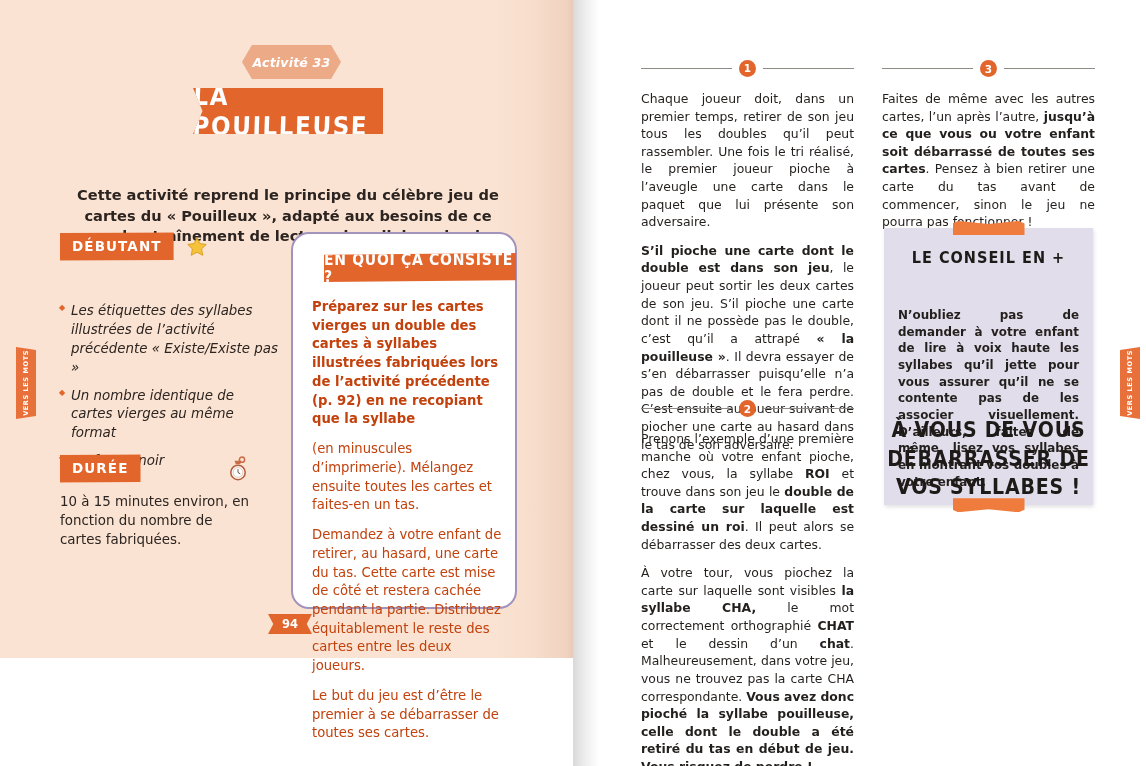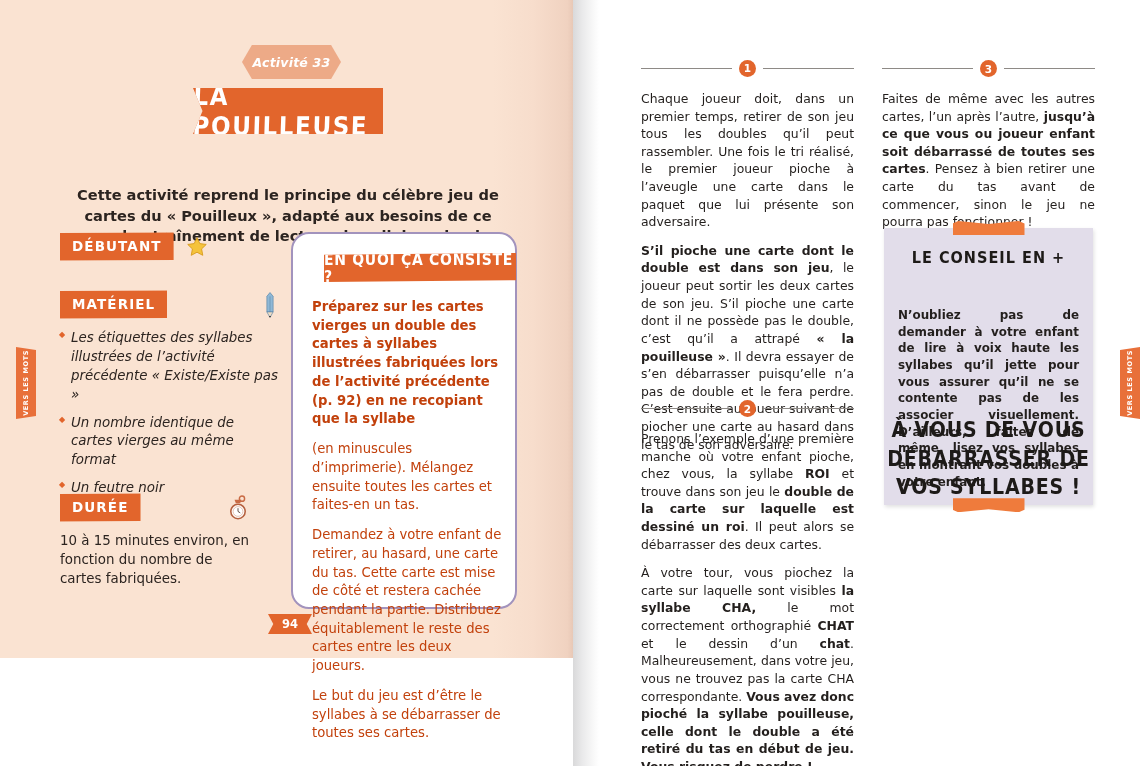--- a/index.html
+++ b/index.html
@@ -329,39 +329,30 @@
     <div class="block" style="left:60px; top:233px;">
       <div class="block-head">
         <div class="chip">DÉBUTANT</div>
         <svg class="icon-star" viewBox="0 0 24 24">
           <path d="M12 1.8l3.1 6.5 7 .9-5.1 4.9 1.3 7-6.3-3.4-6.3 3.4 1.3-7L1.9 9.2l7-.9z" fill="#f5c33b" stroke="#d89b1f" stroke-width="1"></path>
         </svg>
       </div>
     </div>
 
     <div class="block" style="left:60px; top:291px;">
-      <div class="block-head">
-        <div class="chip">MATÉRIEL</div>
-        <svg class="icon-pencil" viewBox="0 0 12 30">
-          <path d="M6 0.6 L9.6 5 L9.6 23 L2.4 23 L2.4 5 Z" fill="#8fb8d6" stroke="#5d87a8" stroke-width="0.8"></path>
-          <path d="M2.4 23 L9.6 23 L6 29.4 Z" fill="#f0ddc4" stroke="#5d87a8" stroke-width="0.8"></path>
-          <path d="M4.6 27.8 L6 29.4 L7.4 27.8 Z" fill="#33302e"></path>
-          <line x1="6" y1="5" x2="6" y2="23" stroke="#5d87a8" stroke-width="0.7"></line>
-        </svg>
-      </div>
       <div class="block-body">
         <ul class="bullet-list">
           <li>Les étiquettes des syllabes illustrées de l’activité précédente « Existe/Existe pas »</li>
           <li>Un nombre identique de cartes vierges au même format</li>
           <li>Un feutre noir</li>
         </ul>
       </div>
     </div>
 
-    <div class="block" style="left:60px; top:494px;">
+    <div class="block" style="left:60px; top:455px;">
       <div class="block-head">
         <div class="chip">DURÉE</div>
         <svg class="icon-watch" viewBox="0 0 26 30">
           <circle cx="13" cy="19" r="8.3" fill="#fdfbf7" stroke="#b5603f" stroke-width="1.8"></circle>
           <circle cx="13" cy="19" r="5.6" fill="#ffffff" stroke="#d8a38c" stroke-width="0.7"></circle>
           <path d="M10.5 9.5 L9 5.6 L17 5.6 L15.5 9.5 Z" fill="#c96b45"></path>
           <circle cx="17.6" cy="4.2" r="3" fill="none" stroke="#c96b45" stroke-width="1.7"></circle>
           <line x1="13" y1="19" x2="13" y2="15.2" stroke="#5b4a42" stroke-width="1.1"></line>
           <line x1="13" y1="19" x2="15.6" y2="20.6" stroke="#5b4a42" stroke-width="1.1"></line>
         </svg>
@@ -370,21 +361,21 @@
     </div>
 
     <div class="consiste-box">
       <div class="consiste-head">
         <span>EN QUOI ÇA CONSISTE ?</span>
       </div>
       <div class="consiste-body">
         <p class="b">Préparez sur les cartes vierges un double des cartes à syllabes illustrées fabriquées lors de l’activité précédente (p. 92) en ne recopiant que la syllabe</p>
         <p>(en minuscules d’imprimerie). Mélangez ensuite toutes les cartes et faites-en un tas.</p>
         <p>Demandez à votre enfant de retirer, au hasard, une carte du tas. Cette carte est mise de côté et restera cachée pendant la partie. Distribuez équitablement le reste des cartes entre les deux joueurs.</p>
-        <p>Le but du jeu est d’être le syllabes à se débarrasser de toutes ses cartes.</p>
+        <p>Le but du jeu est d’être le premier à se débarrasser de toutes ses cartes.</p>
       </div>
     </div>
 
     <div class="page-num left">94</div>
   </div>
 
   <div class="page-right">
     <div class="gutter-shadow"></div>
 
     <div class="side-tab right">
@@ -417,21 +408,21 @@
       </div>
   </div>
 
   <div class="step3-wrap">
     <div class="step-rule">
       <div class="line"></div>
       <div class="step-dot">3</div>
       <div class="line"></div>
     </div>
     <div class="col" style="position:static;width:213px;">
-        <p><span>Faites de même avec les autres cartes, l’un après l’autre, </span><b>jusqu’à ce que vous ou joueur enfant soit débarrassé de toutes ses cartes</b><span>. Pensez à bien retirer une carte du tas avant de commencer, sinon le jeu ne pourra pas fonctionner !</span></p>
+        <p><span>Faites de même avec les autres cartes, l’un après l’autre, </span><b>jusqu’à ce que vous ou votre enfant soit débarrassé de toutes ses cartes</b><span>. Pensez à bien retirer une carte du tas avant de commencer, sinon le jeu ne pourra pas fonctionner !</span></p>
       </div>
   </div>
 
   <div class="conseil">
     <div class="tape top"></div>
     <div class="tape bottom"></div>
     <h3>LE CONSEIL EN +</h3>
     <p>N’oubliez pas de demander à votre enfant de lire à voix haute les syllabes qu’il jette pour vous assurer qu’il ne se contente pas de les associer visuellement. D’ailleurs, faites de même, lisez vos syllabes en montrant vos doubles à votre enfant.</p>
   </div>
 

